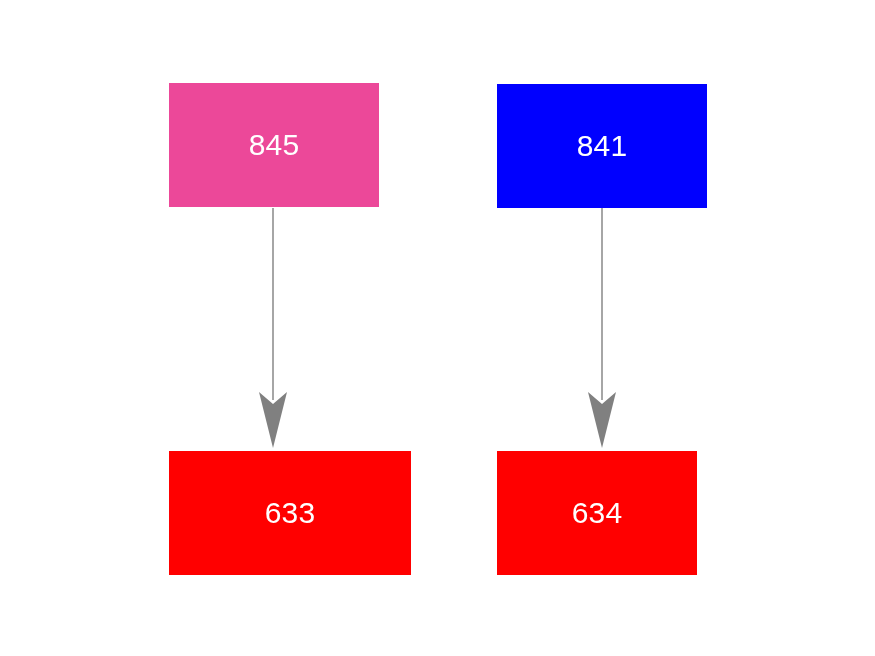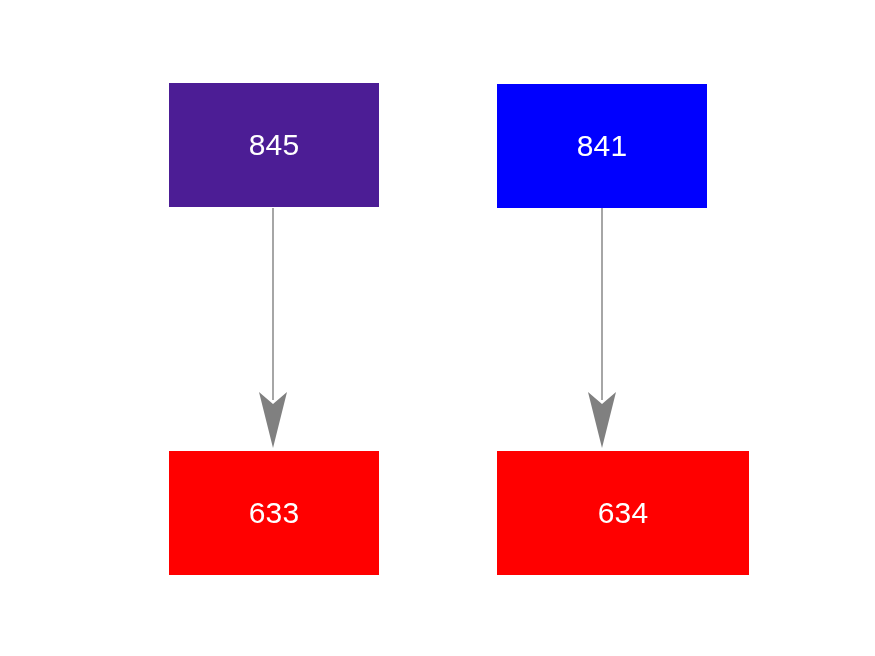--- a/index.html
+++ b/index.html
@@ -54,29 +54,29 @@
     <g>
       <line x1="273" y1="208" x2="273" y2="400" stroke="#808080" stroke-width="1.4"></line>
       <polygon points="273,448 259,392 273,404 287,392" fill="#808080"></polygon>
     </g>
     <g>
       <line x1="602" y1="208" x2="602" y2="400" stroke="#808080" stroke-width="1.4"></line>
       <polygon points="602,448 588,392 602,404 616,392" fill="#808080"></polygon>
     </g>
   </svg>
 
-  <div class="node" style="left:169px; top:83px; width:210px; height:124px; background:#4c1d95;">
+  <div class="node" style="left:169px; top:83px; width:210px; height:124px; background:#ec4899;">
     <span class="node-label">845</span>
   </div>
 
   <div class="node" style="left:497px; top:84px; width:210px; height:124px; background:#0000ff;">
     <span class="node-label">841</span>
   </div>
 
-  <div class="node" style="left:169px; top:451px; width:210px; height:124px; background:#ff0000;">
+  <div class="node" style="left:169px; top:451px; width:242px; height:124px; background:#ff0000;">
     <span class="node-label">633</span>
   </div>
 
-  <div class="node" style="left:497px; top:451px; width:252px; height:124px; background:#ff0000;text-align:center;">
+  <div class="node" style="left:497px; top:451px; width:200px; height:124px; background:#ff0000;text-align:center;">
     <span class="node-label">634</span>
   </div>
 
 </div>
 
 </body></html>

